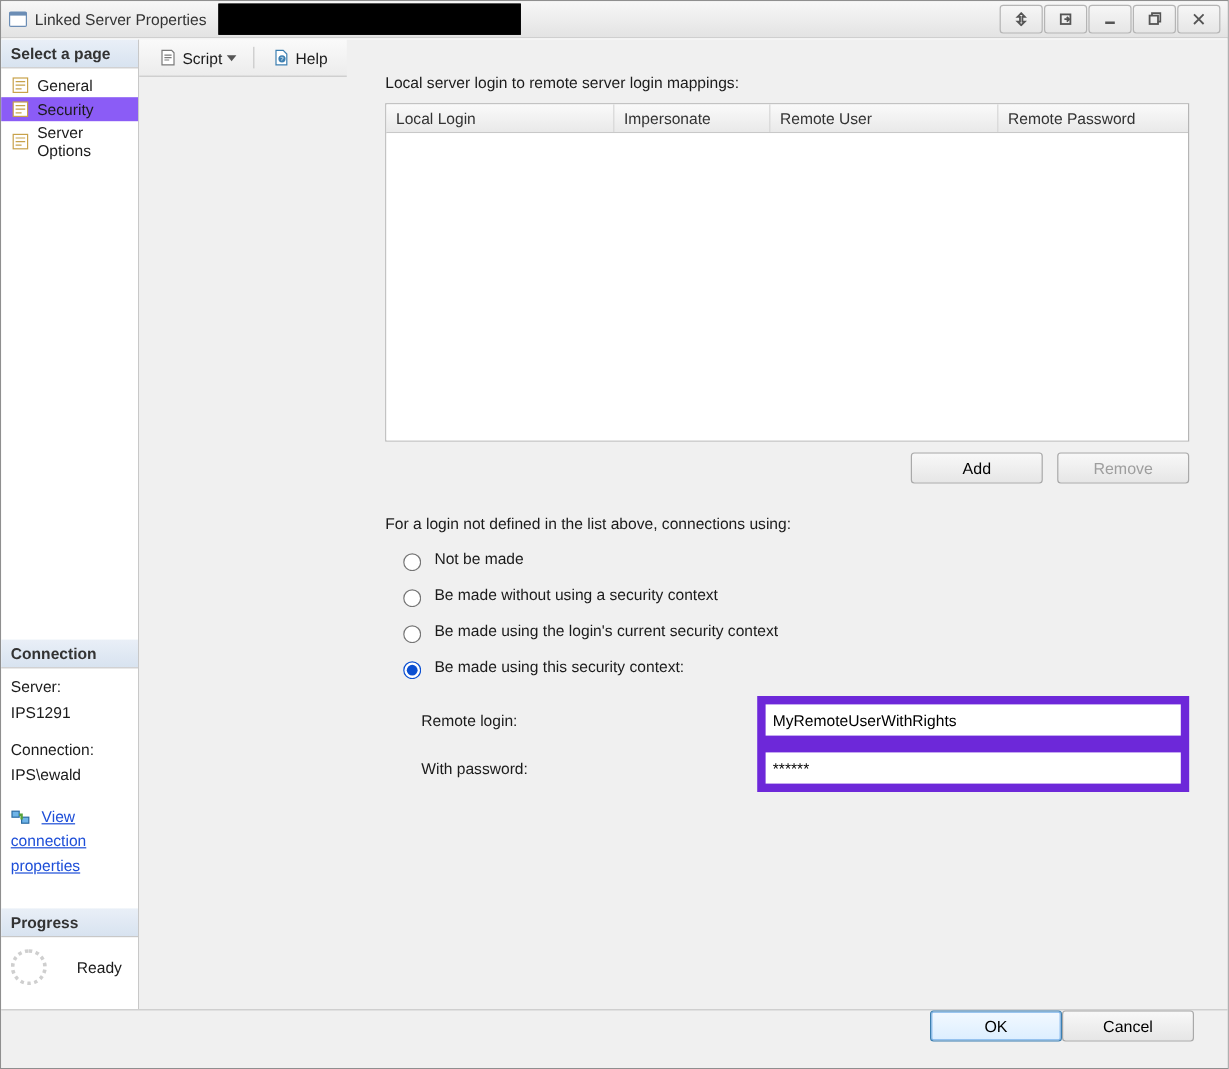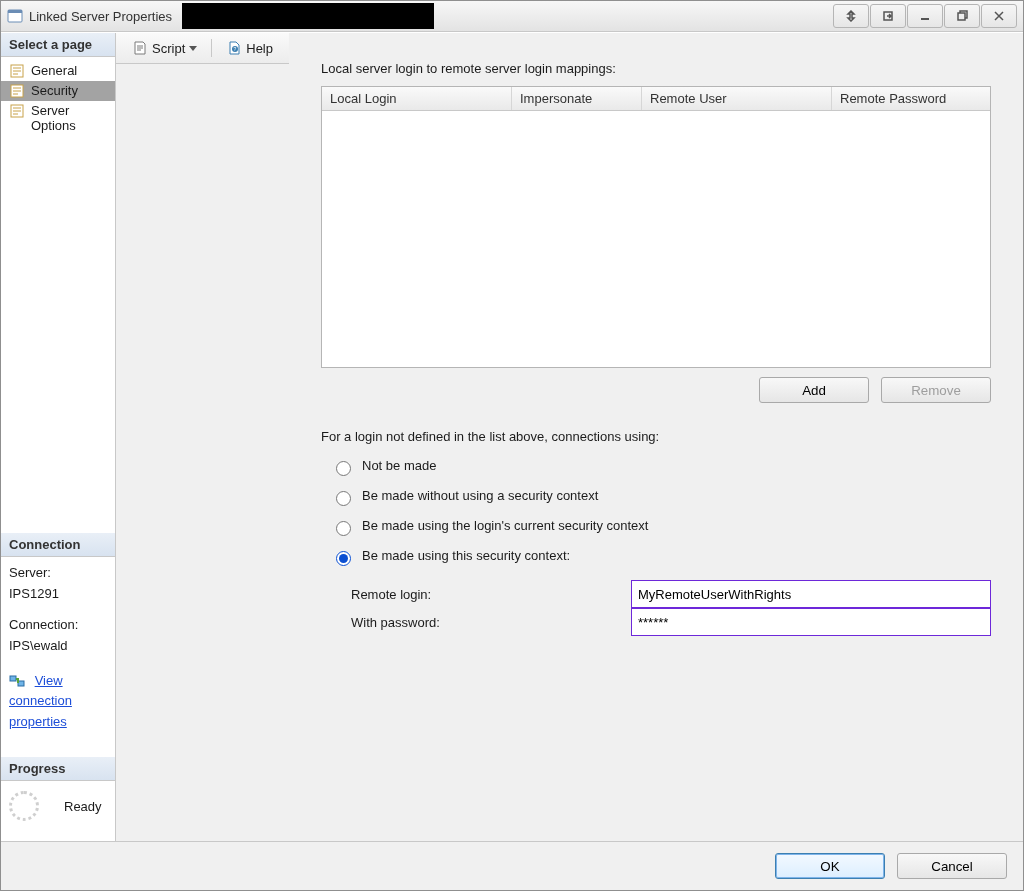--- a/index.html
+++ b/index.html
@@ -12,22 +12,22 @@
 .titlebar .spacer{flex:1}
 .win-btns{display:flex;gap:1px;align-items:center}
 .win-btn{width:34px;height:22px;border:1px solid #b5b5b5;border-radius:3px;background:linear-gradient(#f6f6f6,#e6e6e6);display:flex;align-items:center;justify-content:center;color:#555}
 .win-btn svg{width:12px;height:12px;stroke:#555;stroke-width:1.5;fill:none}
 .win-btn.min svg{stroke-width:2}
 
 .body{flex:1;display:flex;min-height:0;border-top:1px solid #fff}
 .sidebar{width:256px;background:#fff;border-right:1px solid #c8c8c8;display:flex;flex-direction:column}
 .side-header{background:linear-gradient(#e9eff7,#d8e3f0);border-bottom:1px solid #c8c8c8;padding:4px 8px;font-weight:600;color:#333}
 .pages{padding:4px 0;flex:0 0 auto}
-.page-item{display:flex;gap:6px;padding:2px 8px;cursor:pointer}
-.page-item.selected{background:#a3a3a3}
+.page-item{display:flex;align-items:center;gap:6px;padding:2px 8px;cursor:pointer}
+.page-item.selected{background:#8b5cf6}
 .page-icon{width:16px;height:16px;flex:0 0 16px}
 .side-fill{flex:1}
 .conn-block{padding:6px 8px;line-height:1.6}
 .conn-link{color:#1d4ed8;text-decoration:underline;cursor:pointer}
 .net-icon{width:16px;height:16px;display:inline-block;vertical-align:middle;margin-right:6px}
 .progress-block{padding:10px 8px 20px 8px;display:flex;align-items:center;gap:25px}
 .spinner{width:24px;height:24px;border:3px dotted #cfcfcf;border-radius:50%}
 
 .content{flex:1;display:flex;flex-direction:row;background:#f0f0f0}
 .toolbar{height:30px;border-bottom:1px solid #c8c8c8;background:linear-gradient(#fafafa,#ececec);display:flex;align-items:center;gap:6px;padding:0 10px}
@@ -44,23 +44,23 @@
 .grid-body{flex:1;background:#fff}
 .btn-row{display:flex;justify-content:flex-end;gap:12px;margin-top:9px}
 .btn{min-width:110px;height:26px;border:1px solid #a9a9a9;border-radius:3px;background:linear-gradient(#f8f8f8,#e6e6e6);cursor:pointer;padding:0 14px}
 .btn:disabled{color:#9e9e9e;cursor:default}
 .btn.primary{border-color:#3c7fb1;box-shadow:0 0 0 1px #7eb4ea inset;background:linear-gradient(#f3f9ff,#dceeff)}
 .sep-text{margin:26px 0 14px 0}
 .radios{display:flex;flex-direction:column;gap:12px;margin-left:10px}
 .radio-row{display:flex;align-items:flex-start;gap:8px}
 .radio-row input{width:15px;height:15px;accent-color:#0b4fd1}
 .cred-grid{margin:14px 0 0 30px;display:grid;grid-template-columns:280px 360px;align-items:center}
-.cred-grid input[type=text],.cred-grid input[type=password]{height:22px;border:1px solid #6d28d9;padding:2px 6px;background:#fff;font-family:inherit;font-size:13px}
-
-.footer{height:48px;border-top:1px solid #c8c8c8;background:#f0f0f0;display:flex;align-items:center;justify-content:flex-end;gap:12px;padding:0 16px}
+.cred-grid input[type=text],.cred-grid input[type=password]{height:22px;border:7px solid #6d28d9;padding:2px 6px;background:#fff;font-family:inherit;font-size:13px}
+
+.footer{height:48px;border-top:1px solid #c8c8c8;background:#f0f0f0;display:flex;justify-content:flex-end;padding:0 28px}
 </style>
 </head>
 <body>
 
 <div class="window">
 
   <div class="titlebar">
     <span class="app-icon">
       <svg viewBox="0 0 16 16">
           <rect x="1" y="2" width="14" height="12" rx="1" fill="#fff" stroke="#6b8db5"></rect>

